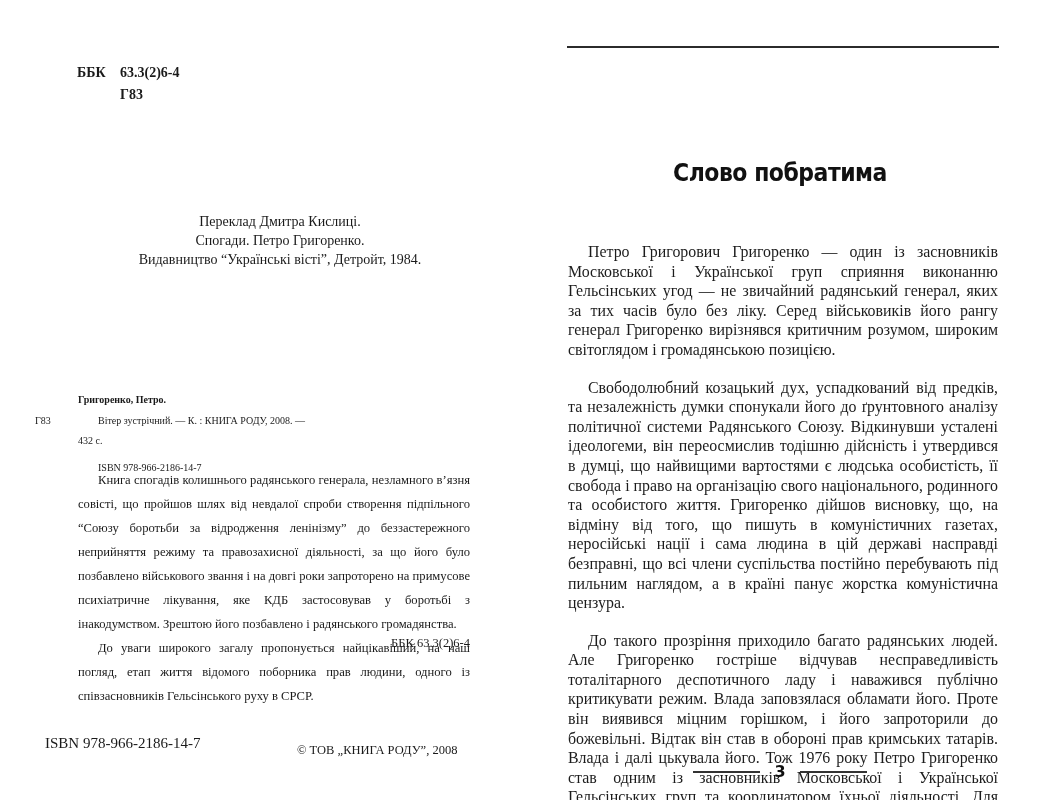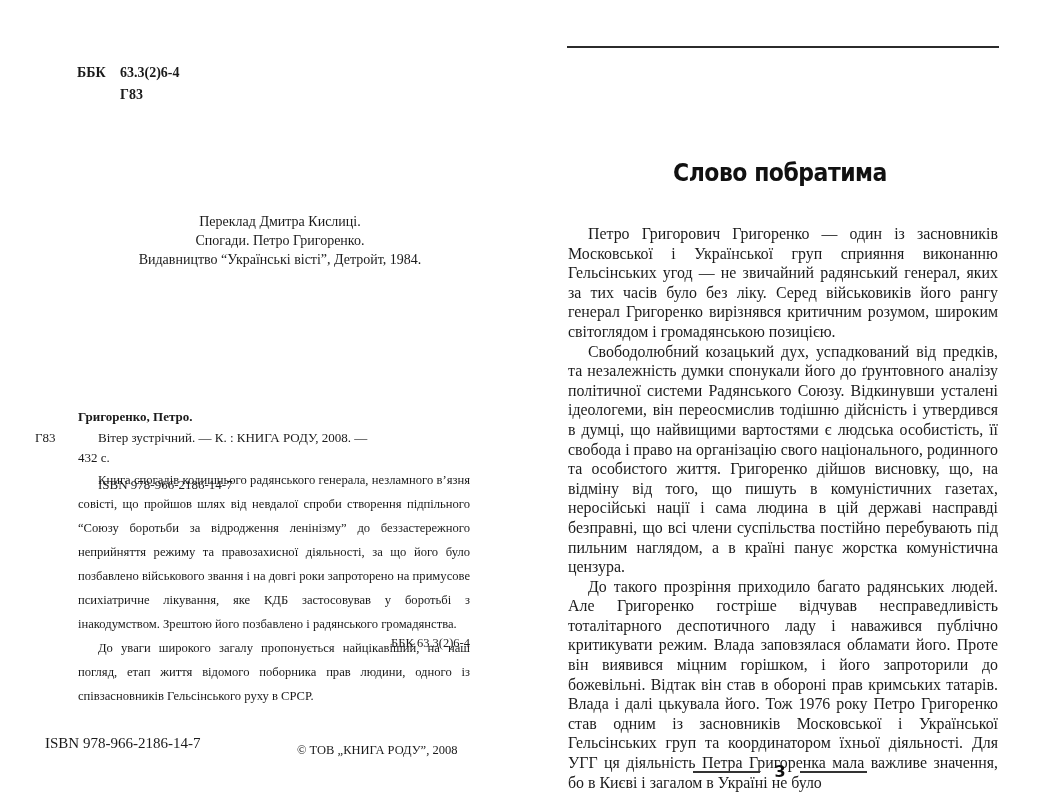--- a/index.html
+++ b/index.html
@@ -12,41 +12,41 @@
 
     
     .bbk-top { position: absolute; left: 33px; top: 62px; font-size: 14px; font-weight: bold; line-height: 22px; font-family: "Liberation Serif", serif; margin-left: 44px; }
     .bbk-top .row { display: flex; }
     .bbk-top .lbl { width: 43px; }
     .bbk-top .code2 { margin-left: 43px; }
 
     .source { position: absolute; left: 80px; width: 400px; top: 212px; text-align: center; font-family: "Liberation Serif", serif; font-size: 14px; line-height: 19px; }
     .source .ital { font-style: italic; margin-bottom: 2px; }
 
-    .catalog { position: absolute; left: 35px; top: 407px; width: 445px; font-family: "Liberation Serif", serif; font-size: 13px; line-height: 20.5px; }
+    .catalog { position: absolute; left: 35px; top: 390px; width: 445px; font-family: "Liberation Serif", serif; font-size: 10px; line-height: 20.5px; }
     .catalog .author { margin-left: 43px; font-weight: bold; }
     .catalog .line2 { display: flex; }
     .catalog .g83 { width: 43px; }
     .catalog .title { flex: 1; padding-left: 20px; }
     .catalog .pages { margin-left: 43px; }
     .catalog .isbn { margin-left: 63px; margin-top: 6px; }
 
     .annotation { position: absolute; left: 78px; top: 468px; width: 392px; font-family: "Liberation Serif", serif; font-size: 12.6px; line-height: 24px; text-align: justify; }
     .annotation p { text-indent: 20px; }
     .bbk-bottom { position: absolute; right: 50px; top: 636px; font-family: "Liberation Serif", serif; font-weight: normal; font-size: 12.5px; }
 
     .isbn-bottom { position: absolute; left: 45px; top: 735px; font-family: "Liberation Serif", serif; font-size: 15px; }
     .copyright { position: absolute; left: 297px; top: 743px; font-family: "Liberation Serif", serif; font-size: 12.5px; }
 
     
     .top-rule { position: absolute; left: 47px; top: 46px; width: 432px; height: 2px; background: #2b2b2b; }
     .chapter-title { position: absolute; left: 0; right: 0; top: 160px; text-align: center; font-family: "DejaVu Sans", sans-serif; font-weight: bold; font-size: 22px; letter-spacing: -0.5px; color: #111; transform: scaleY(1.15); }
 
     .body-text { position: absolute; left: 48px; top: 224px; width: 430px; font-family: "Liberation Serif", serif; font-size: 15.9px; line-height: 19.6px; text-align: justify; color: #1c1c1c; }
-    .body-text p { text-indent: 20px; }
+    .body-text p { text-indent: 20px; margin-top: 18px; }
 
     .folio { position: absolute; left: 0; right: 0; top: 762px; display: flex; justify-content: center; align-items: center; }
     .folio .dash { width: 67px; height: 2px; background: #333; }
     .folio .num { font-family: "DejaVu Sans", sans-serif; font-weight: bold; font-size: 16px; margin: 0 14px; color: #111; }
 </style>
 </head>
 <body>
 
 <div class="page page-left">
   <div class="bbk-top">

